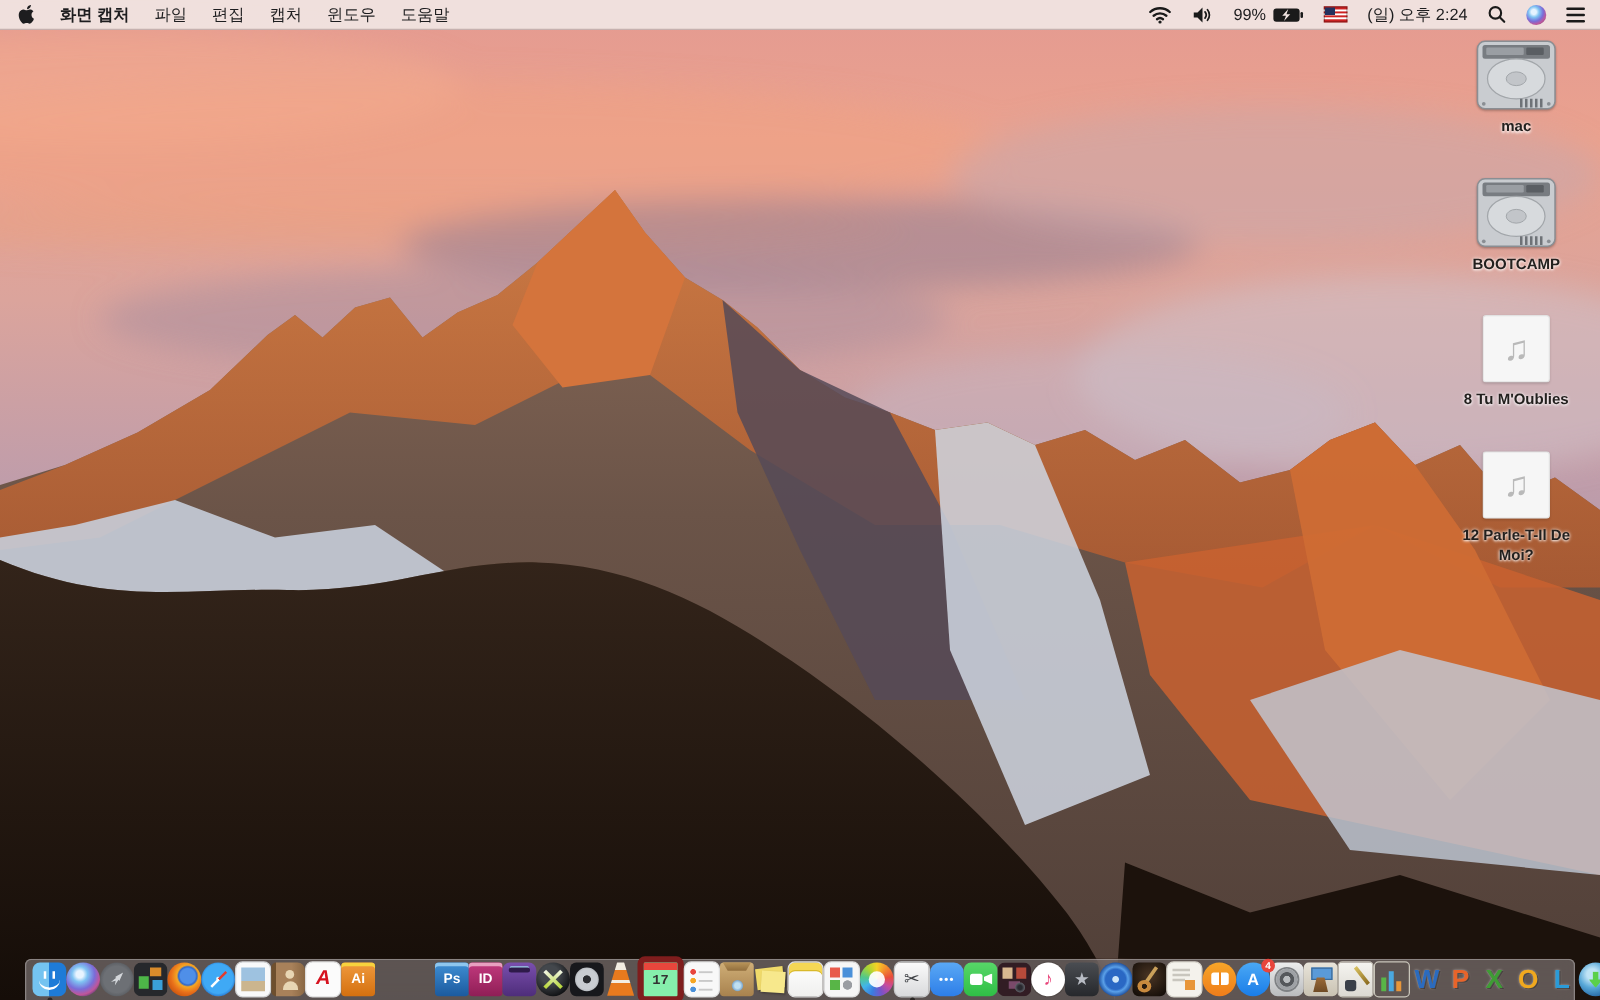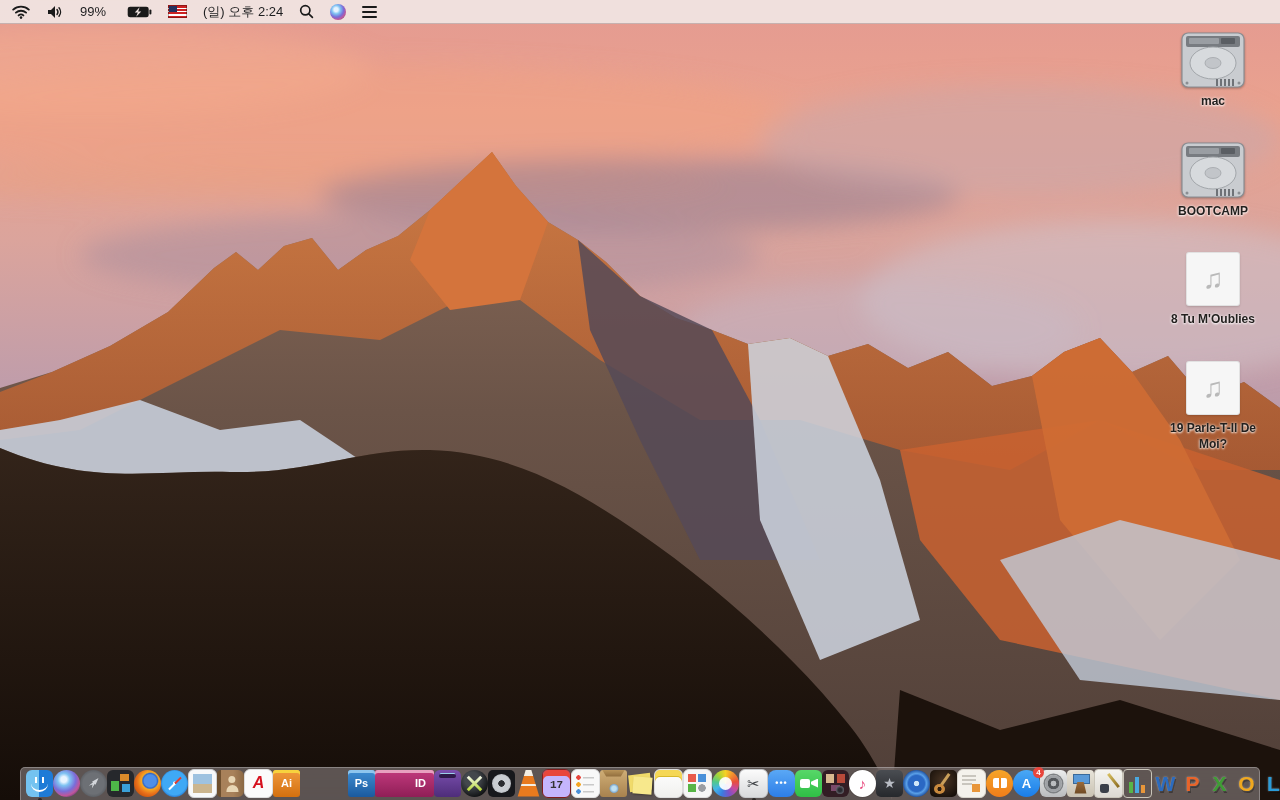--- a/index.html
+++ b/index.html
@@ -67,35 +67,35 @@
   .icon-preview::after{content:"";position:absolute;inset:4px;background:linear-gradient(180deg,#9ec2e0 0 55%,#cbb58e 55% 100%);}
   .icon-contacts{background:linear-gradient(90deg,#6e4f2e 0 14%,#a8815a 14% 60%,#8a6844 100%);border-radius:4px 6px 6px 4px;}
   .icon-contacts::before{content:"";position:absolute;top:6px;left:50%;transform:translateX(-38%);width:7px;height:7px;border-radius:50%;background:#e8d6b4;}
   .icon-contacts::after{content:"";position:absolute;bottom:5px;left:50%;transform:translateX(-38%);width:12px;height:7px;border-radius:6px 6px 0 0;background:#e8d6b4;}
   .icon-acrobat-reader{background:#fbfbfb;border:1px solid #ddd;}
   .icon-acrobat-reader .glyph{color:#d6121f;font-size:16px;font-style:italic;}
   .icon-illustrator{background:linear-gradient(#f09a3e,#d4700f);border-radius:3px;box-shadow:inset 0 3px 0 #f7d23e;}
   .icon-illustrator .glyph{font-size:11px;}
   .icon-photoshop{background:linear-gradient(#3f8fd4,#1b5a9e);border-radius:3px;box-shadow:inset 0 3px 0 #8ec6ee;margin-left:48px;}
   .icon-photoshop .glyph{font-size:11px;}
-  .icon-indesign{background:linear-gradient(#c23a7e,#8f1e56);border-radius:3px;box-shadow:inset 0 3px 0 #e8a0c0;padding-left:32px;}
+  .icon-indesign{background:linear-gradient(#c23a7e,#8f1e56);border-radius:3px;box-shadow:inset 0 3px 0 #e8a0c0;}
   .icon-indesign .glyph{font-size:11px;}
   .icon-toast{background:linear-gradient(#7a4fae,#4e2d7a);border-radius:6px 6px 4px 4px;}
   .icon-toast::after{content:"";position:absolute;top:4px;left:5px;right:5px;height:4px;border-radius:2px;background:#2e1a4a;box-shadow:0 -2px 0 -1px #9ad0e8;}
   .icon-quicksilver{border-radius:50%;background:radial-gradient(circle at 40% 35%,#43474c 0 30%,#0c0d0f 80%);}
   .icon-quicksilver::before,.icon-quicksilver::after{content:"";position:absolute;left:50%;top:50%;width:3px;height:19px;
     margin:-9.5px 0 0 -1.5px;background:linear-gradient(#f2f6e4,#b8d83a);}
   .icon-quicksilver::before{transform:rotate(45deg);}
   .icon-quicksilver::after{transform:rotate(-45deg);}
   .icon-disk-utility{background:#17181c;border-radius:5px;}
   .icon-disk-utility::after{content:"";position:absolute;inset:4px;border-radius:50%;
     background:radial-gradient(circle,#2a2c30 0 22%,#c9cdd2 26% 58%,#8a8e94 100%);}
   .icon-vlc{background:linear-gradient(180deg,#f3ede2 0 22%,#e87a1e 22% 52%,#f3ede2 52% 60%,#e87a1e 60% 100%);
     clip-path:polygon(40% 0,60% 0,90% 100%,10% 100%);border-radius:0;}
-  .icon-calendar{background:#c4b5fd;border:1px solid #7f1d1d;box-shadow:inset 0 6px 0 #e8463c;font-family:Liberation Mono, monospace;}
+  .icon-calendar{background:#86efac;border:5px solid #7f1d1d;box-shadow:inset 0 6px 0 #e8463c;font-family:Liberation Mono, monospace;}
   .icon-calendar .glyph{color:#333;font-size:11px;margin-top:5px;}
   .icon-reminders{background:#f8f8f8;border:1px solid #ddd;background-image:
     radial-gradient(circle,#e8453c 0 2px,transparent 2.5px),radial-gradient(circle,#f5a623 0 2px,transparent 2.5px),
     radial-gradient(circle,#4a90d9 0 2px,transparent 2.5px),
     linear-gradient(#c9c9c9,#c9c9c9),linear-gradient(#c9c9c9,#c9c9c9),linear-gradient(#c9c9c9,#c9c9c9);
     background-size:5px 5px,5px 5px,5px 5px,11px 1.5px,11px 1.5px,11px 1.5px;
     background-position:4px 5px,4px 12px,4px 19px,11px 7px,11px 14px,11px 21px;background-repeat:no-repeat;}
   .icon-unarchiver{background:linear-gradient(#cfae77,#a8824e);border-radius:3px;}
   .icon-unarchiver::before{content:"";position:absolute;top:0;left:2px;right:2px;height:7px;
     background:linear-gradient(#b99459,#8f6c3c);clip-path:polygon(0 0,100% 0,82% 100%,18% 100%);}
@@ -242,38 +242,52 @@
     <path fill="#cf6d34" opacity=".9" d="M1032,376 1064,352 1100,338 1132,372 1180,440 1240,560 1160,640 1060,520 Z"></path>
     <path fill="#c2cad8" opacity=".8" d="M1000,560 1120,520 1280,560 1280,700 1080,680 Z"></path>
     <path fill="#59402c" opacity=".6" d="M0,448 C90,486 150,470 230,472 C310,474 360,448 430,450 L430,458
       C360,456 310,482 230,480 C150,478 90,494 0,456 Z"></path>
     <path fill="url(#fg)" d="M0,448 C90,486 150,470 230,472 C310,474 360,448 430,450 C500,452 560,480 620,520
       C700,572 790,650 850,726 C880,764 892,800 892,800 L0,800 Z"></path>
     <path fill="#1c120c" d="M892,800 900,690 1000,730 1120,700 1280,750 1280,800 Z"></path>
   </svg>
 
   <div class="menubar">
+    <div class="mb-left">
+      <div class="mb-item">
+        <svg width="14" height="17" viewBox="0 0 14 17">
+          <path fill="#1d1d1f" d="M11.18 8.92c-.02-1.9 1.55-2.81 1.62-2.86-.88-1.29-2.25-1.47-2.74-1.49-1.17-.12-2.28.69-2.87.69-.59 0-1.5-.67-2.47-.65-1.27.02-2.44.74-3.09 1.88-1.32 2.29-.34 5.68.95 7.54.63.91 1.38 1.93 2.36 1.89.95-.04 1.31-.61 2.45-.61 1.14 0 1.47.61 2.47.59 1.02-.02 1.67-.93 2.29-1.84.72-1.05 1.02-2.07 1.04-2.12-.02-.01-1.99-.76-2.01-3.02z"></path>
+          <path fill="#1d1d1f" d="M9.9 3.28c.52-.63.87-1.5.77-2.38-.75.03-1.66.5-2.2 1.13-.48.56-.91 1.45-.8 2.3.84.07 1.7-.42 2.23-1.05z"></path>
+        </svg>
+      </div>
+      <div class="mb-item mb-appname">화면 캡처</div>
+      <div class="mb-item">파일</div>
+      <div class="mb-item">편집</div>
+      <div class="mb-item">캡처</div>
+      <div class="mb-item">윈도우</div>
+      <div class="mb-item">도움말</div>
+    </div>
     <div class="mb-right">
       <div class="mb-item">
         <svg width="18" height="14" viewBox="0 0 18 14">
           <path d="M1.2 4.6 C5.5 0.6 12.5 0.6 16.8 4.6" fill="none" stroke="#1a1a1a" stroke-width="1.9" stroke-linecap="round"></path>
           <path d="M3.9 7.6 C6.8 5.1 11.2 5.1 14.1 7.6" fill="none" stroke="#1a1a1a" stroke-width="1.9" stroke-linecap="round"></path>
           <path d="M6.6 10.4 C8 9.2 10 9.2 11.4 10.4" fill="none" stroke="#1a1a1a" stroke-width="1.9" stroke-linecap="round"></path>
           <circle cx="9" cy="12.6" r="1.3" fill="#1a1a1a"></circle>
         </svg>
       </div>
       <div class="mb-item">
         <svg width="18" height="14" viewBox="0 0 18 14">
           <path fill="#1a1a1a" d="M2 5 h3 l4-4 v12 l-4-4 H2 Z"></path>
           <path d="M11 4.5 a4 4 0 0 1 0 5" fill="none" stroke="#1a1a1a" stroke-width="1.4" stroke-linecap="round"></path>
           <path d="M13 2.8 a6.5 6.5 0 0 1 0 8.4" fill="none" stroke="#1a1a1a" stroke-width="1.4" stroke-linecap="round"></path>
         </svg>
       </div>
       <div class="mb-item">
-        <span style="margin-right:21px;">99%</span>
+        <span style="margin-right:5px;">99%</span>
         <svg width="25" height="12" viewBox="0 0 25 12">
           <rect x="0.7" y="0.7" width="21" height="10.6" rx="2.4" fill="#1a1a1a"></rect>
           <rect x="22.4" y="3.6" width="2" height="4.8" rx="1" fill="#1a1a1a"></rect>
           <path fill="#f0e4e1" d="M12.6 1.2 L7.8 6.6 h3 l-1.6 4.2 5-5.4 h-3 Z"></path>
         </svg>
       </div>
       <div class="mb-item">
         <span class="flag"></span>
       </div>
       <div class="mb-item">(일) 오후 2:24</div>
@@ -346,21 +360,21 @@
     <div class="dicon">
       <div class="audio-tile">
         <span>♫</span>
       </div>
       <div class="dlabel">8 Tu M'Oublies</div>
     </div>
     <div class="dicon">
       <div class="audio-tile">
         <span>♫</span>
       </div>
-      <div class="dlabel">19 Parle-T-Il De Moi?</div>
+      <div class="dlabel">12 Parle-T-Il De Moi?</div>
     </div>
   </div>
 
   <div class="dock" id="dock">
       <div class="di icon-finder">
         <span class="run-dot"></span>
       </div>
       <div class="di icon-siri"></div>
       <div class="di icon-launchpad"></div>
       <div class="di icon-mission-control"></div>

